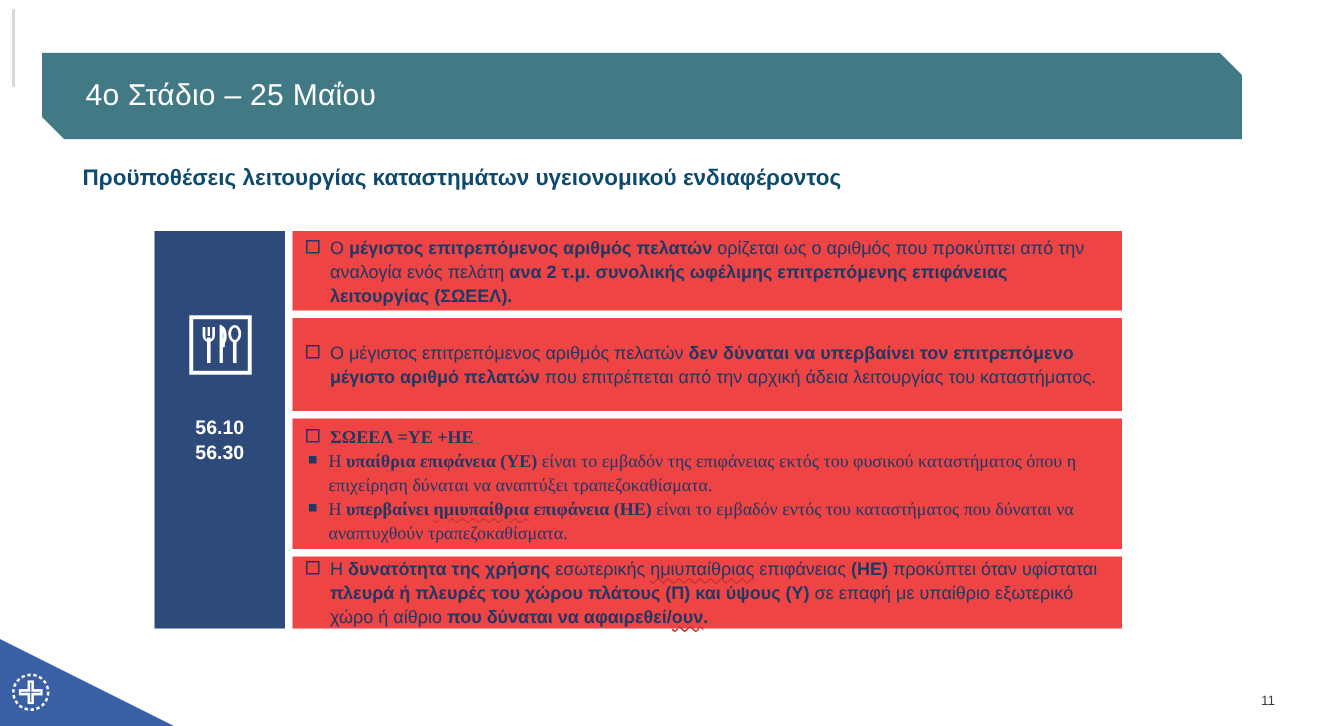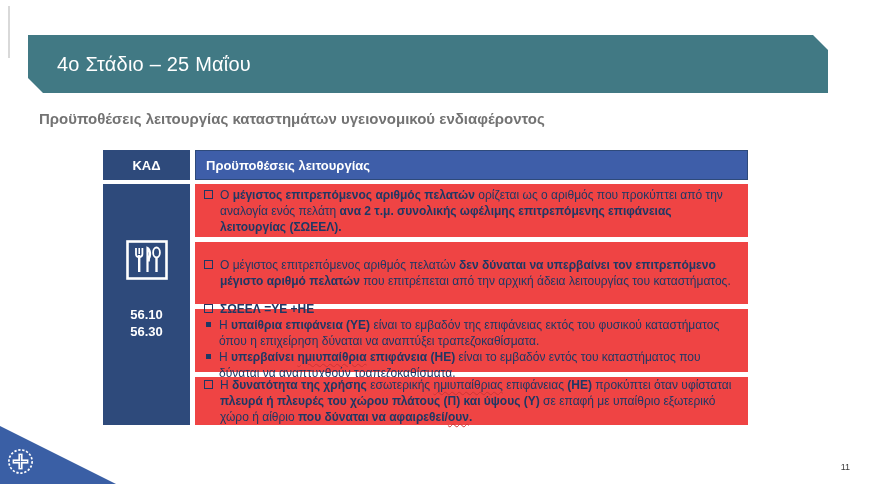--- a/index.html
+++ b/index.html
@@ -12,21 +12,21 @@
   .edge-artifact { position:absolute; left:8px; top:6px; width:2px; height:52px; background:#d9d9d9; }
 
   .banner {
     position:absolute; left:28px; top:35px; width:800px; height:58px;
     background:#417984;
     clip-path: polygon(0 0, calc(100% - 15px) 0, 100% 15px, 100% 100%, 15px 100%, 0 calc(100% - 15px));
     display:flex; align-items:center;
   }
   .banner-title { color:#ffffff; font-size:20px; font-weight:400; padding-left:29px; letter-spacing:0.2px; }
 
-  .subtitle { position:absolute; left:39px; top:110px; font-size:15px; font-weight:700; color:#737373; }
+  .subtitle { position:absolute; left:55px; top:110px; font-size:15px; font-weight:700; color:#0c4a6e; }
 
   .kad-table { position:absolute; left:103px; top:150px; width:645px; }
   .thead { display:flex; gap:5px; height:30px; }
   .th-kad {
     width:87px; background:#2E4A7B; color:#fff; font-weight:700; font-size:13px;
     display:flex; align-items:center; justify-content:center;
   }
   .th-cond {
     flex:1; background:#3E5EA9; border:1px solid #2E4A7B; color:#fff; font-weight:700; font-size:13px;
     display:flex; align-items:center; padding-left:10px;
@@ -38,21 +38,21 @@
   .kad-icon { margin-top:56px; }
   .kad-codes { margin-top:26px; color:#ffffff; font-weight:700; font-size:13px; line-height:17px; text-align:right; }
   .cond-col { flex:1; display:flex; flex-direction:column; gap:5px; }
   .cond-box {
     background:#ef4444; padding:2px 8px 2px 9px;
     display:flex; flex-direction:column; justify-content:center;
     font-size:12px; line-height:16px; color:#1F3864;
   }
   .box-0 { height:53px; }
   .box-1 { height:62px; }
-  .box-2 { height:63px; }
+  .box-2 { height:87px;font-family:Liberation Serif, serif; }
   .box-3 { height:48px; }
   .line { display:flex; align-items:flex-start; }
   .bullet-check {
     flex:0 0 auto; width:9px; height:9px; border:1.6px solid #1F3864;
     margin:3px 7px 0 0; display:inline-block;
   }
   .bullet-square {
     flex:0 0 auto; width:5px; height:5px; background:#1F3864;
     margin:5px 8px 0 2px; display:inline-block;
   }
@@ -77,24 +77,20 @@
 
   <div class="edge-artifact"></div>
 
   <div class="banner">
     <div class="banner-title">4ο Στάδιο – 25 Μαΐου</div>
   </div>
 
   <div class="subtitle">Προϋποθέσεις λειτουργίας καταστημάτων υγειονομικού ενδιαφέροντος</div>
 
   <div class="kad-table">
-    <div class="thead">
-      <div class="th-kad">ΚΑΔ</div>
-      <div class="th-cond">Προϋποθέσεις λειτουργίας</div>
-    </div>
     <div class="tbody">
       <div class="kad-col">
         <svg class="kad-icon" width="42" height="40" viewBox="0 0 42 40">
           <rect x="1.5" y="1.5" width="39" height="37" fill="none" stroke="#ffffff" stroke-width="2.6"></rect>
           <path d="M10 8 v6 a3.2 3.2 0 0 0 6.4 0 v-6" fill="none" stroke="#ffffff" stroke-width="1.8"></path>
           <line x1="13.2" y1="8" x2="13.2" y2="14" stroke="#ffffff" stroke-width="1.6"></line>
           <line x1="13.2" y1="15" x2="13.2" y2="32" stroke="#ffffff" stroke-width="2.4"></line>
           <path d="M21.5 32 V8 c2.6 1.2 3.4 7 1.4 10.5 l-0.2 3" fill="none" stroke="#ffffff" stroke-width="2.2"></path>
           <ellipse cx="30.5" cy="12.5" rx="3.4" ry="5" fill="none" stroke="#ffffff" stroke-width="1.8"></ellipse>
           <line x1="30.5" y1="17.5" x2="30.5" y2="32" stroke="#ffffff" stroke-width="2.4"></line>

